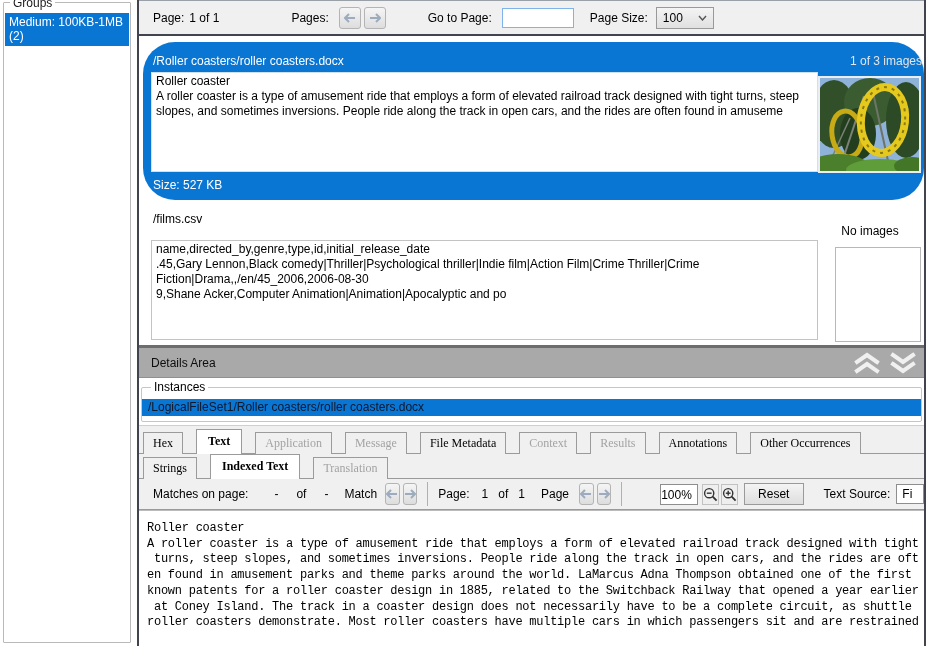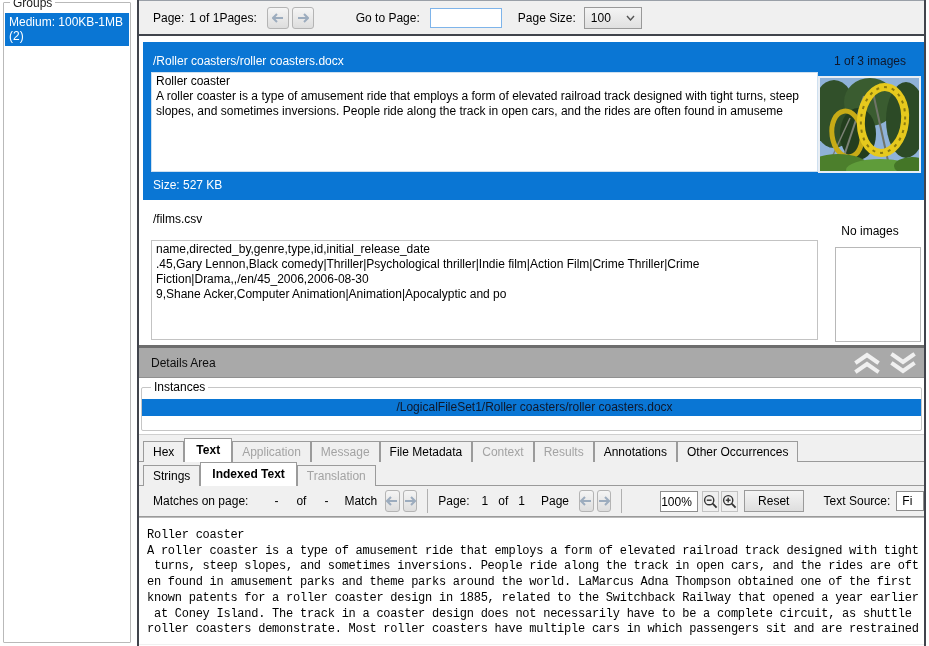--- a/index.html
+++ b/index.html
@@ -24,57 +24,57 @@
   .nav-btn { width:22px; height:22px; background:linear-gradient(#f5f5f5,#dddddd); border:1px solid #b4b4b4;
              border-radius:3px; display:flex; align-items:center; justify-content:center; }
   .nav-btn + .nav-btn { margin-left:3px; }
   .goto-input { width:72px; height:20px; border:1px solid #7eb4ea; background:#fff; padding:0 4px; font:inherit; }
   .pagesize { width:58px; height:22px; border:1px solid #999; background:linear-gradient(#f4f4f4,#e0e0e0);
               display:flex; align-items:center; justify-content:space-between; padding:0 6px; }
 
   
   .results { position:relative; height:309px; background:#fff; overflow:hidden; }
   .card { position:absolute; left:4px; right:0; }
-  .card.sel { background:#0a76d4; }
+  .card.sel { background:#0a76d4;border-radius:32px; }
   .card1 { top:6px; height:158px; }
   .card2 { top:169px; height:141px; background:#fff; }
   .card-path { position:absolute; left:10px; top:12px; }
   .card1 .card-path { color:#fff; }
   .card2 .card-path { color:#000; top:7px; }
   .card-imglabel { position:absolute; width:104px; text-align:center; top:12px; }
-  .card1 .card-imglabel { right:2px; color:#0f172a; }
+  .card1 .card-imglabel { right:2px; color:#e5e5e5;text-align:right; }
   .card2 .card-imglabel { right:2px; color:#000; top:19px; }
   .preview-box { position:absolute; left:8px; top:30px; width:667px; height:100px; background:#fff;
                  border:1px solid #cfe0ef; padding:1px 4px 2px 4px; white-space:pre-wrap; overflow:hidden;
                  line-height:15px; color:#000; }
   .card2 .preview-box { top:35px; border:1px solid #c3c3c3; }
   .size-label { position:absolute; left:10px; bottom:8px; color:#fff; }
   .thumb { position:absolute; right:3px; top:34px; width:103px; height:97px; border:2px solid #e9eef4; background:#86aed6; }
   .noimg-box { position:absolute; right:3px; top:42px; width:86px; height:95px; border:1px solid #b8b8b8; background:#fff; }
 
   
   .details-bar { height:33px; background:#a9a9a9; border-top:3px solid #6d6d6d; border-bottom:1px solid #909090;
                  display:flex; align-items:center; padding:0 6px 0 12px; }
   .details-bar .db-label { color:#0d0d0d; }
   .db-btns { margin-left:auto; display:flex; gap:6px; }
   .db-btn { width:30px; height:26px; display:flex; align-items:center; justify-content:center; }
 
   
-  .instances { position:relative; height:56px; background:#fff;text-align:center; }
+  .instances { position:relative; height:47px; background:#fff; }
   .inst-box { position:absolute; left:2px; right:2px; top:9px; bottom:3px; border:1px solid #c6c6c6; border-radius:2px; }
   .inst-legend { position:absolute; top:2px; left:12px; background:#fff; padding:0 3px; }
   .inst-row { position:absolute; left:3px; right:3px; top:21px; height:17px; background:#0a76d4; color:#0f172a;
               padding:1px 0 0 6px; }
 
   
   .viewer { height:211px; background:#f0f0f0; border-top:1px solid #cfcfcf; }
   .tabrow { display:flex; align-items:flex-end; padding:6px 0 0 4px; position:relative; }
   .tabrow::after { content:""; position:absolute; left:0; right:0; bottom:0; height:1px; background:#9a9a9a; }
   .tab { position:relative; border:1px solid #9b9b9b; border-bottom:none; background:#f0f0f0;
-         padding:3px 9px 3px 9px; margin-right:0; z-index:1; }
+         padding:3px 9px 3px 9px; margin-right:13px; z-index:1;font-family:Liberation Serif, serif; }
   .tab.active { background:#fff; font-weight:bold; padding:4px 11px 5px 11px; margin-top:-3px; z-index:3; }
   .tab.disabled { color:#a3a3a3; }
   .subrow { padding-top:3px; }
 
   
   .toolbar2 { height:31px; background:#f0f0f0; border-bottom:1px solid #9a9a9a; display:flex; align-items:center;
               padding-left:14px; white-space:nowrap; overflow:hidden; }
   .vsep { width:1px; height:24px; background:#b0b0b0; margin:0 10px; flex:none; }
   .zoom-field { width:48px; height:21px; border:1px solid #8e8e8e; background:#fff; text-align:right;
                 padding:3px 5px 0 0; }
@@ -104,21 +104,21 @@
         <span>Medium: 100KB-1MB (2)</span>
       </div>
     </div>
   </div>
 
   <div class="main">
 
     <div class="top-toolbar">
       <span class="tt-label">Page:</span>
       <span class="tt-label" style="margin-left:5px;">1 of 1</span>
-      <span class="tt-label" style="">Pages:</span>
+      <span class="tt-label" style="margin-left:72px;">Pages:</span>
       <span class="nav-btn" style="margin-left:10px;">
         <svg class="arrow-svg" width="12" height="10" viewBox="0 0 12 10">
             <path d="M5 1 L1 5 L5 9 M1 5 H11" fill="none" stroke="#9cacbe" stroke-width="2"></path>
           </svg>
       </span>
       <span class="nav-btn">
         <svg class="arrow-svg" width="12" height="10" viewBox="0 0 12 10">
             <path d="M7 1 L11 5 L7 9 M1 5 H11" fill="none" stroke="#9cacbe" stroke-width="2"></path>
           </svg>
       </span>

